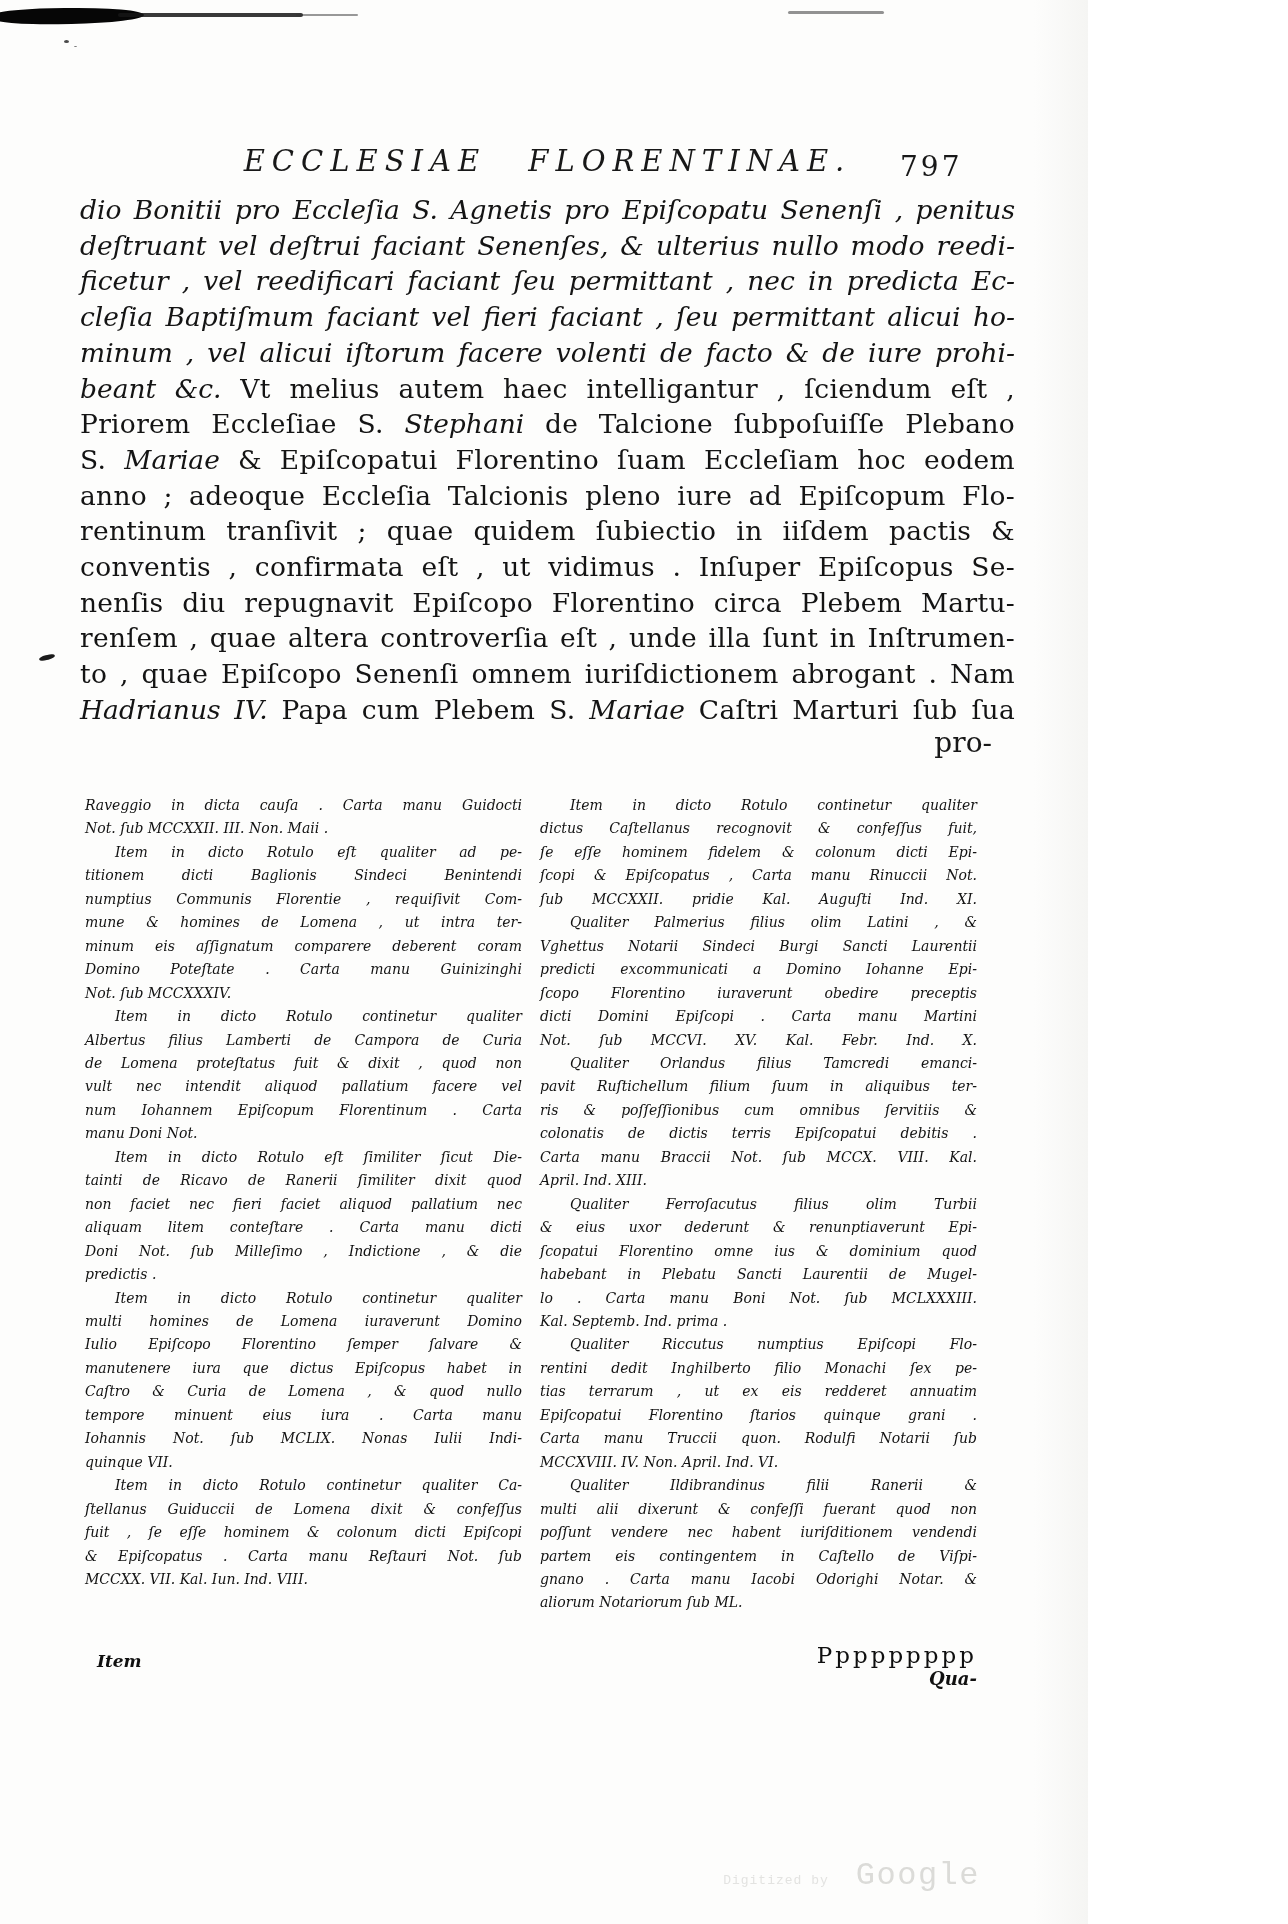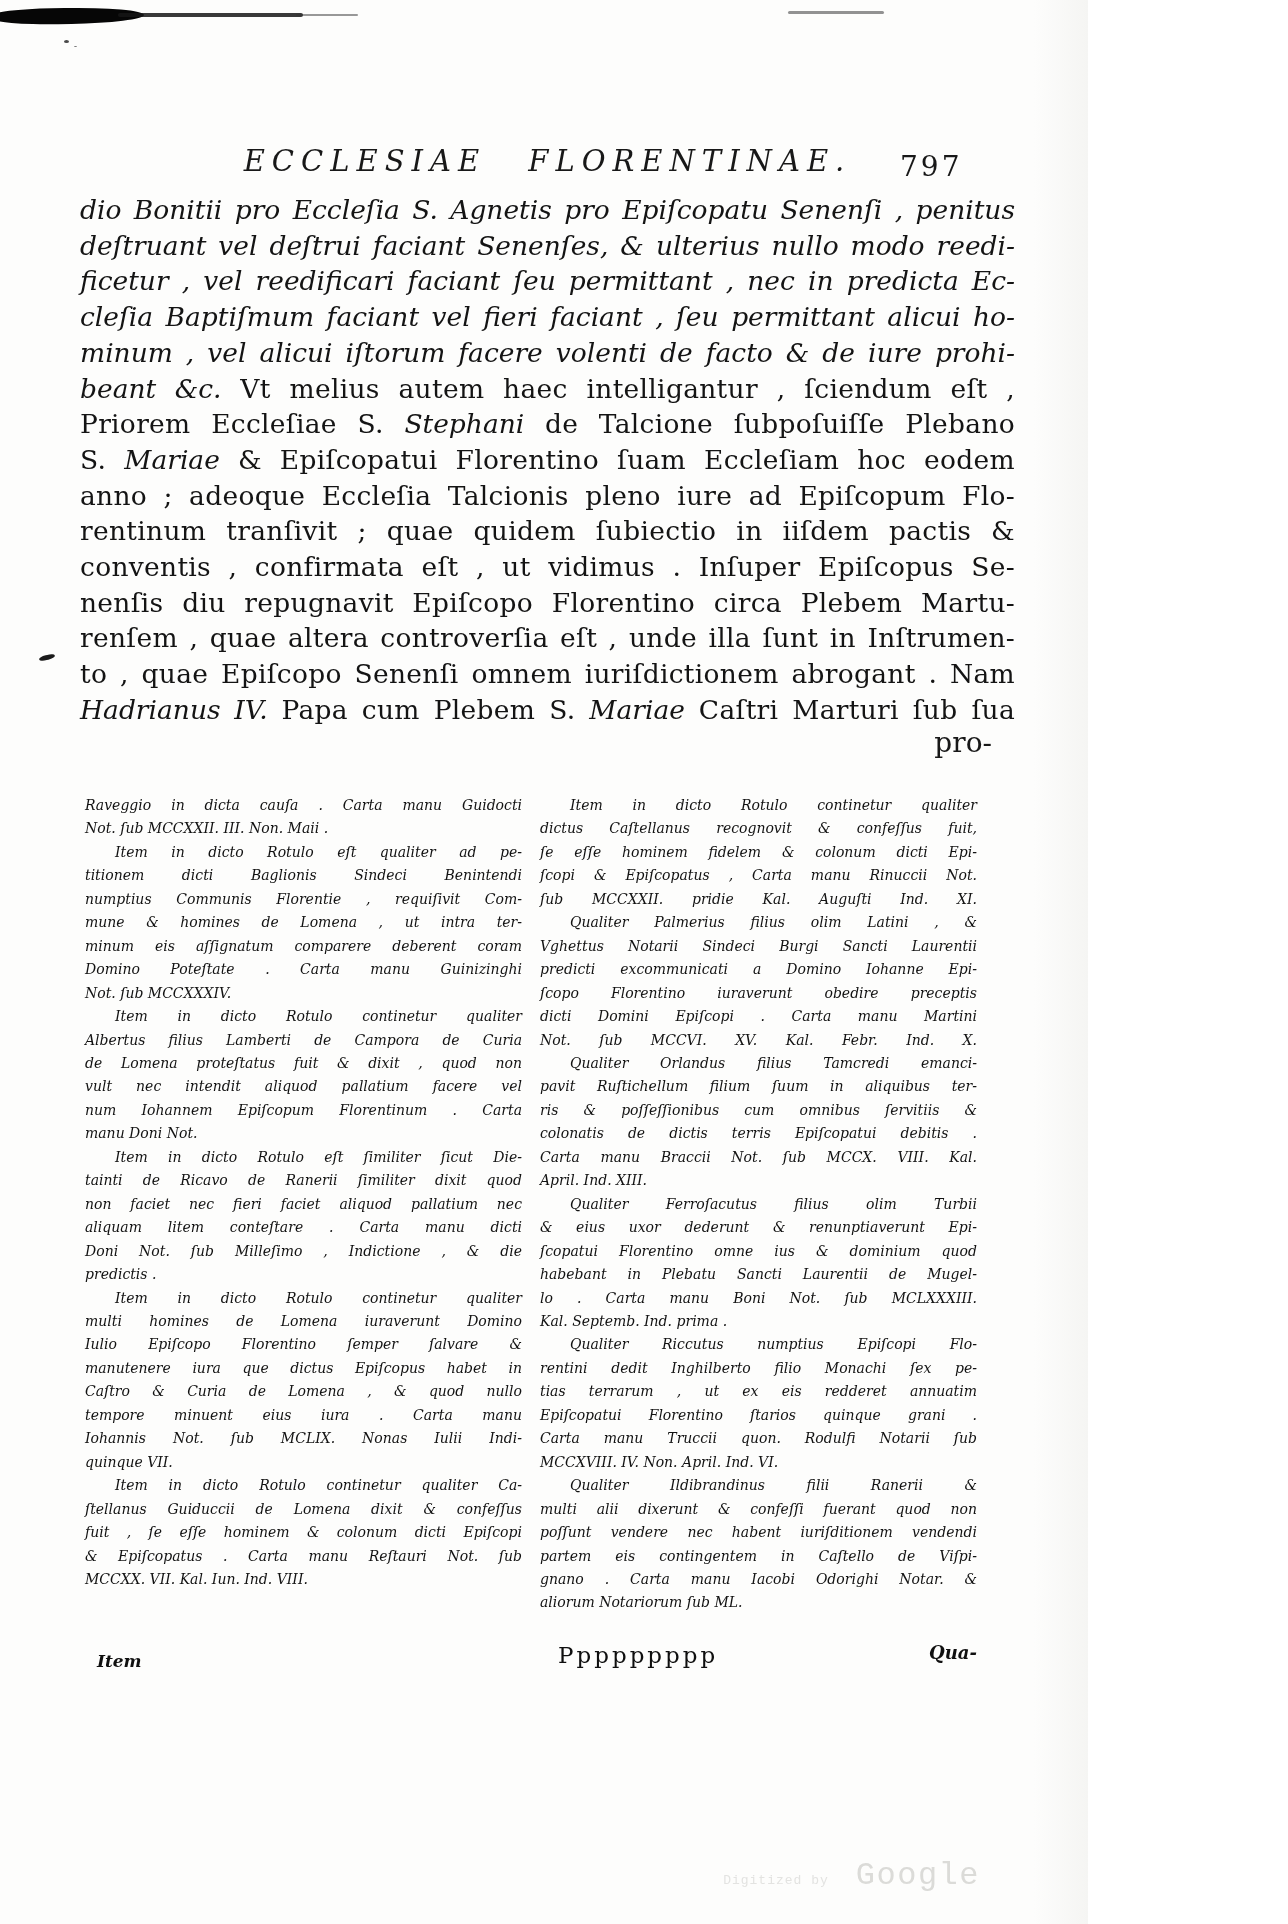--- a/index.html
+++ b/index.html
@@ -29,21 +29,21 @@
   .seg-r{font-style:normal;letter-spacing:.3px;}
   .main-catchword{position:absolute;left:80px;top:726px;width:912px;text-align:right;font-size:28px;color:#181818;}
   
   .fn-col{position:absolute;top:794px;width:437px;font-size:14px;line-height:23.45px;font-style:italic;color:#121212;}
   .fn-left{left:85px;}
   .fn-right{left:540px;}
   .fn-line{text-align:justify;text-align-last:justify;text-justify:inter-word;}
   .fn-line.end{text-align-last:left;}
   .fn-line.indent{text-indent:30px;}
   .left-catch{position:absolute;left:97px;top:1643px;width:407px;text-align:left;font-style:italic;font-weight:bold;font-size:17px;color:#101010;margin-top:8px;}
-  .sig-row{position:absolute;left:540px;top:1642px;width:437px;display:flex;justify-content:space-between;align-items:flex-start;}
+  .sig-row{position:absolute;left:540px;top:1642px;width:437px;display:flex;justify-content:space-between;align-items:flex-end;flex-direction:column;}
   .signature{font-size:23px;letter-spacing:3px;margin-left:18px;color:#0f0f0f;}
   .right-catch{font-style:italic;font-weight:bold;font-size:18px;color:#101010;}
   
   .watermark{position:absolute;right:108px;bottom:30px;display:flex;align-items:baseline;gap:27px;font-family:Liberation Mono, monospace;}
   .wm-pre{font-size:13px;color:#e3e3e1;letter-spacing:1px;}
   .wm-brand{font-size:32px;color:#dbdbd8;letter-spacing:1.5px;}
 </style>
 </head>
 <body>
 

